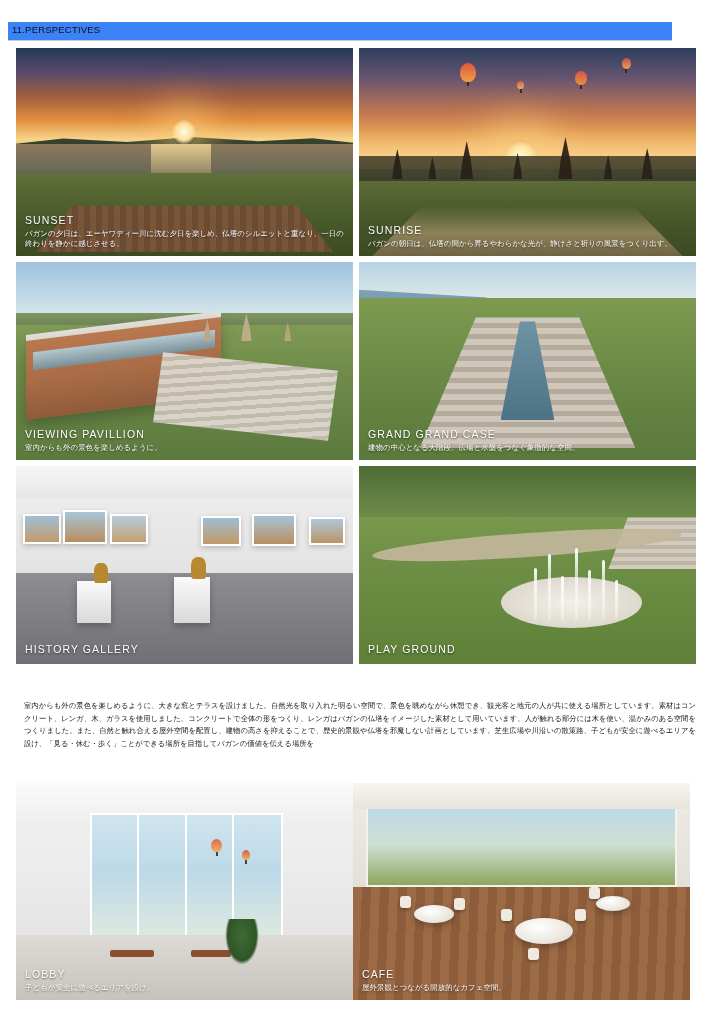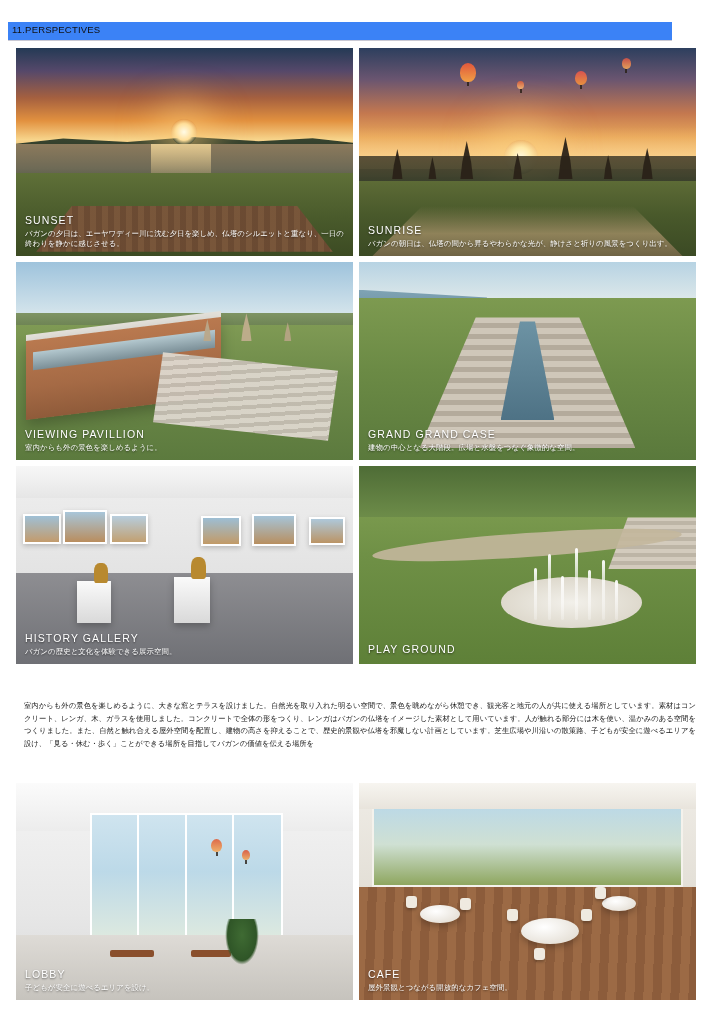--- a/index.html
+++ b/index.html
@@ -352,21 +352,21 @@
   }
   .body-text p { margin: 0 0 2px 8px; }
 
   
   .bottom {
     position: absolute;
     left: 16px;
     top: 783px;
     width: 680px;
     display: flex;
-    gap: 6px;
+    gap: 0;
   }
   .bottom .card { height: 217px; }
 </style>
 </head>
 <body>
 
 <div class="page-header">
   <span class="title">11.PERSPECTIVES</span>
 </div>
 
@@ -469,21 +469,20 @@
         <div class="art" style="left:55%;top:25%;width:36px;height:26px;background:linear-gradient(180deg,#9dbed4,#c29a67);"></div>
         <div class="art" style="left:70%;top:24%;width:40px;height:28px;background:linear-gradient(180deg,#a6c4d8,#b88f60);"></div>
         <div class="art" style="left:87%;top:26%;width:32px;height:24px;background:linear-gradient(180deg,#aec8da,#bb9465);"></div>
         <div class="plinth" style="left:18%;top:58%;width:34px;height:42px;"></div>
         <div class="statue" style="left:23%;top:49%;width:14px;height:20px;"></div>
         <div class="plinth" style="left:47%;top:56%;width:36px;height:46px;"></div>
         <div class="statue" style="left:52%;top:46%;width:15px;height:22px;"></div>
       </div>
       <div class="caption">
         <span class="cap-title">HISTORY GALLERY</span>
-        <span class="cap-desc">バガンの歴史と文化を体験できる展示空間。</span>
       </div>
     </div>
 
     <div class="card h-c">
       <div class="scene playground">
         <div class="lawn"></div>
         <div class="trees-top"></div>
         <div class="terrace"></div>
         <div class="path"></div>
         <div class="pad"></div>

